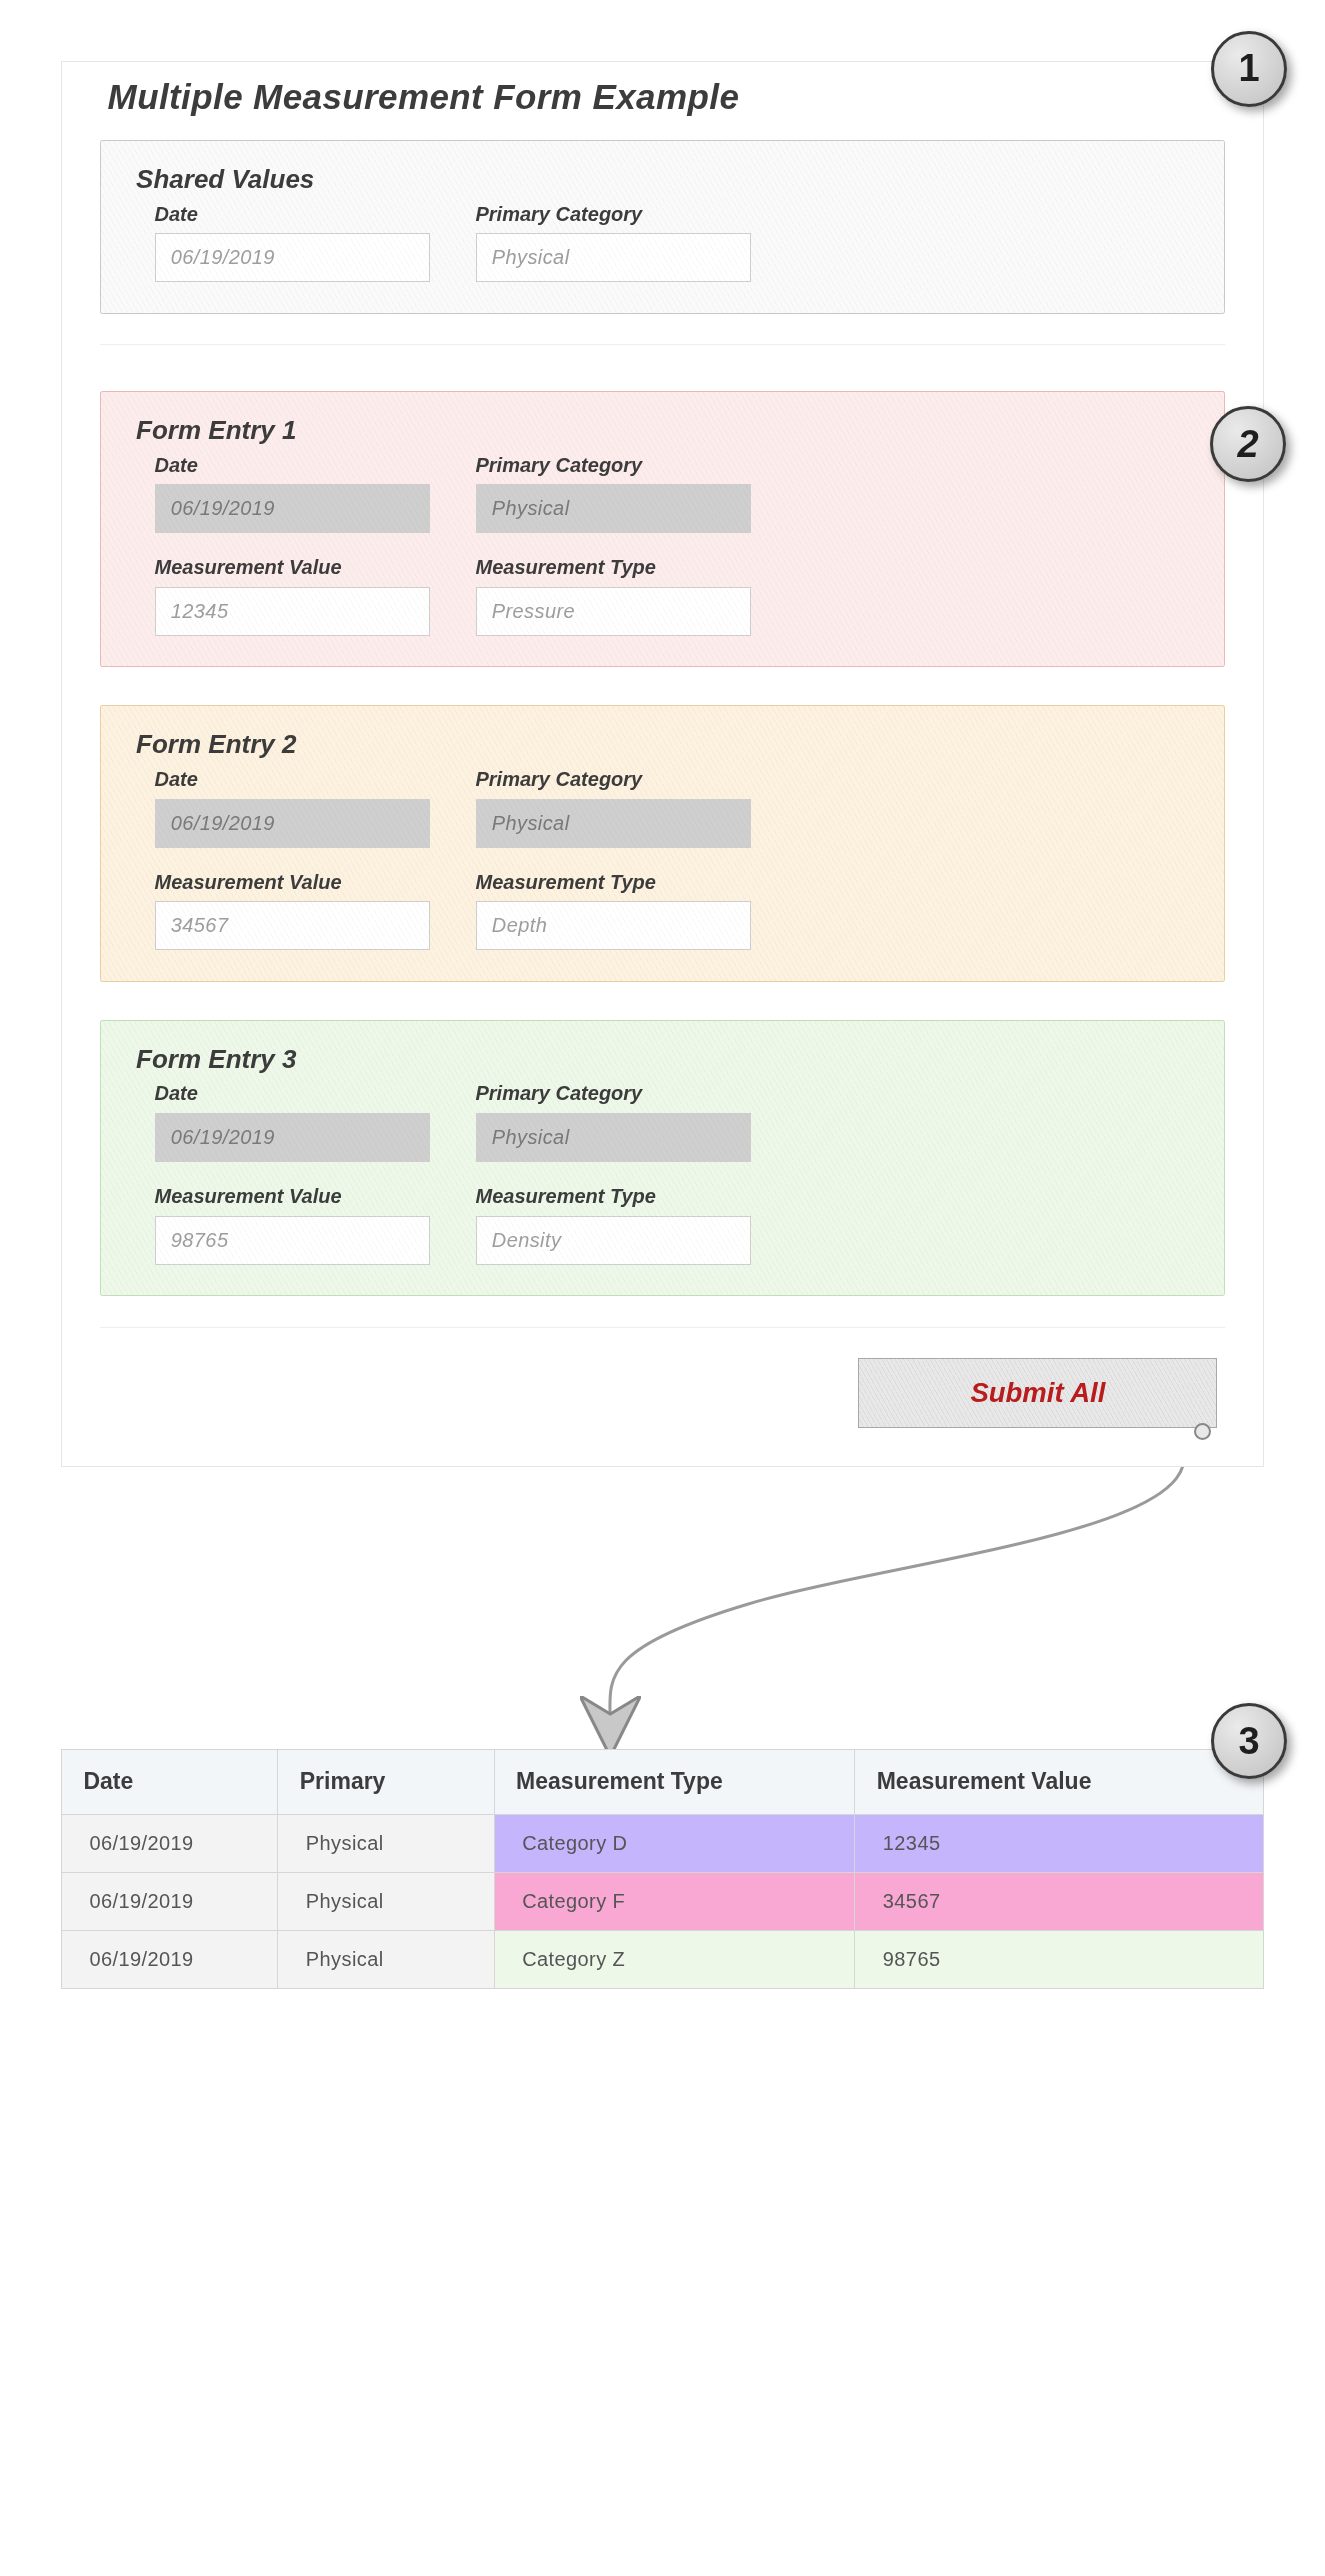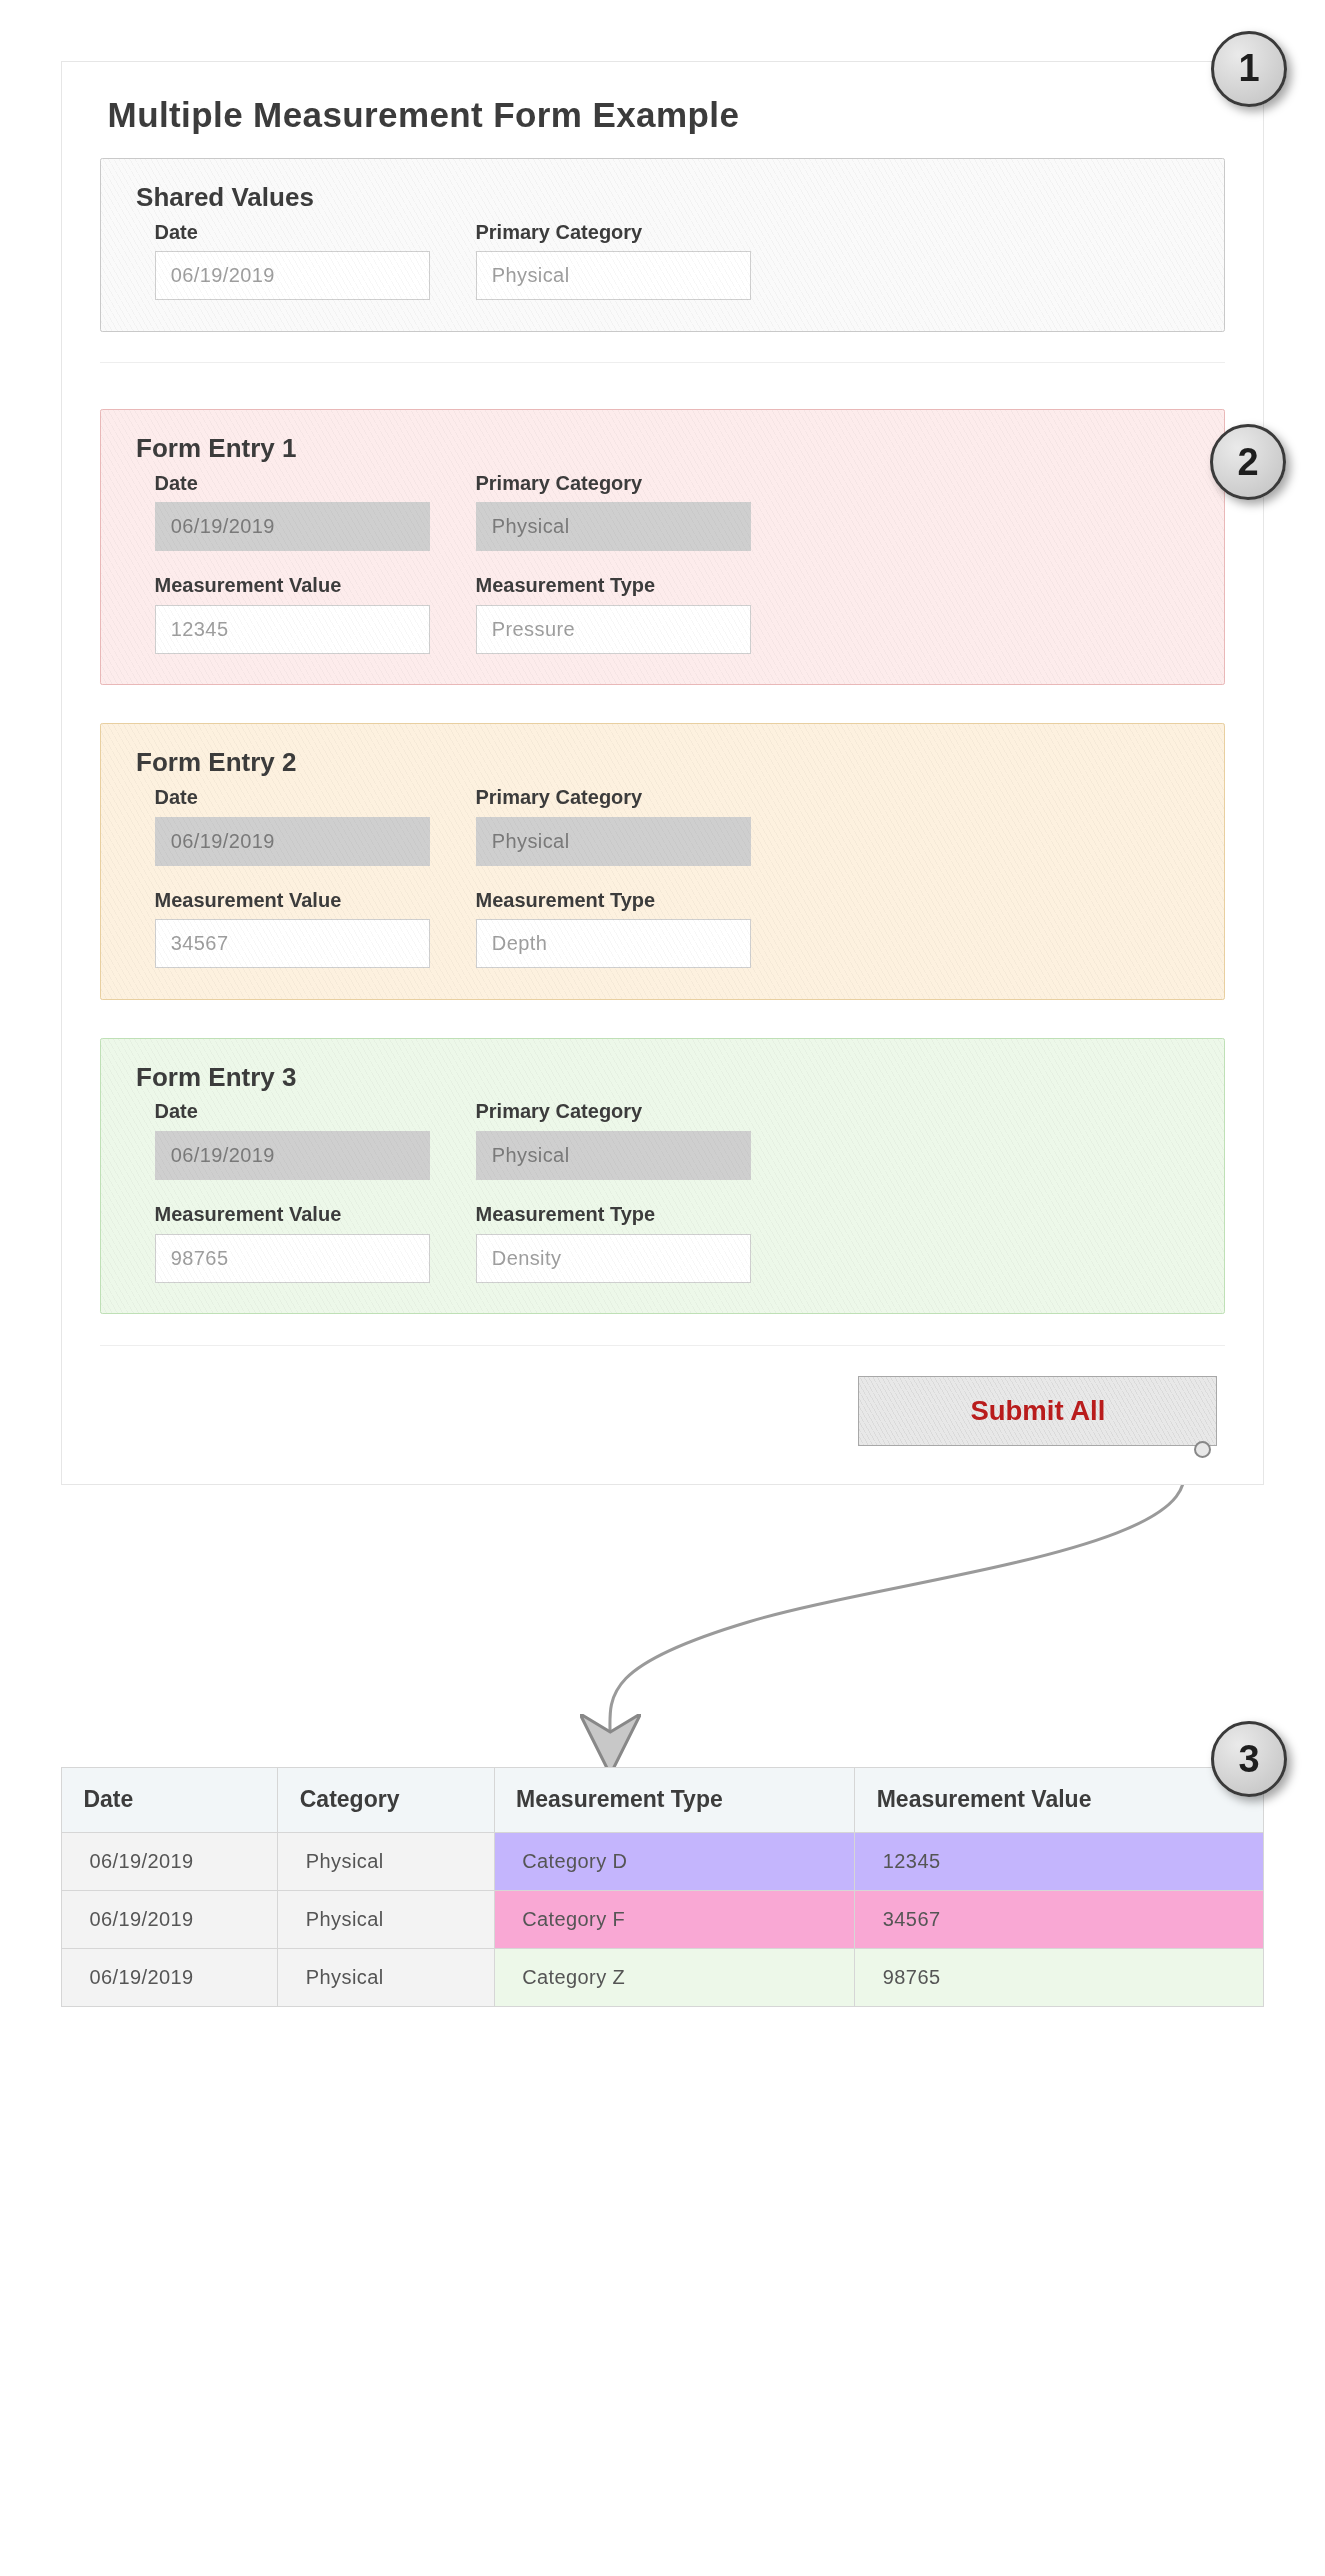--- a/index.html
+++ b/index.html
@@ -11,22 +11,23 @@
     color: #3c3c3c;
   }
   .canvas {
     position: relative;
     width: 1203px;
     margin: 0 auto;
   }
   .outer-card {
     border: 1.5px solid #e6e6e6;
     background: #ffffff;
-    padding: 33px 38px 38px 38px;
+    padding: 15px 38px 38px 38px;
     position: relative;
+    font-style: italic;
   }
   .title {
     font-size: 35px;
     font-weight: 700;
     color: #3c3c3c;
     margin: 0 0 23px 7.6px;
     letter-spacing: 0.4px;
   }
   .section-box {
     border: 1.5px solid;
@@ -295,21 +296,21 @@
   </div>
 
   <div class="table-zone">
 
     <div class="callout" style="top:-46px; right:-23px;">3</div>
 
     <table class="result-table">
       <thead>
         <tr>
           <th style="width:18%;">Date</th>
-          <th style="width:18%;">Category</th>
+          <th style="width:18%;">Primary</th>
           <th style="width:30%;">Measurement Type</th>
           <th>Measurement Value</th>
         </tr>
       </thead>
       <tbody>
         <tr class="row-pink">
           <td>06/19/2019</td>
           <td>Physical</td>
           <td>Category D</td>
           <td>12345</td>

